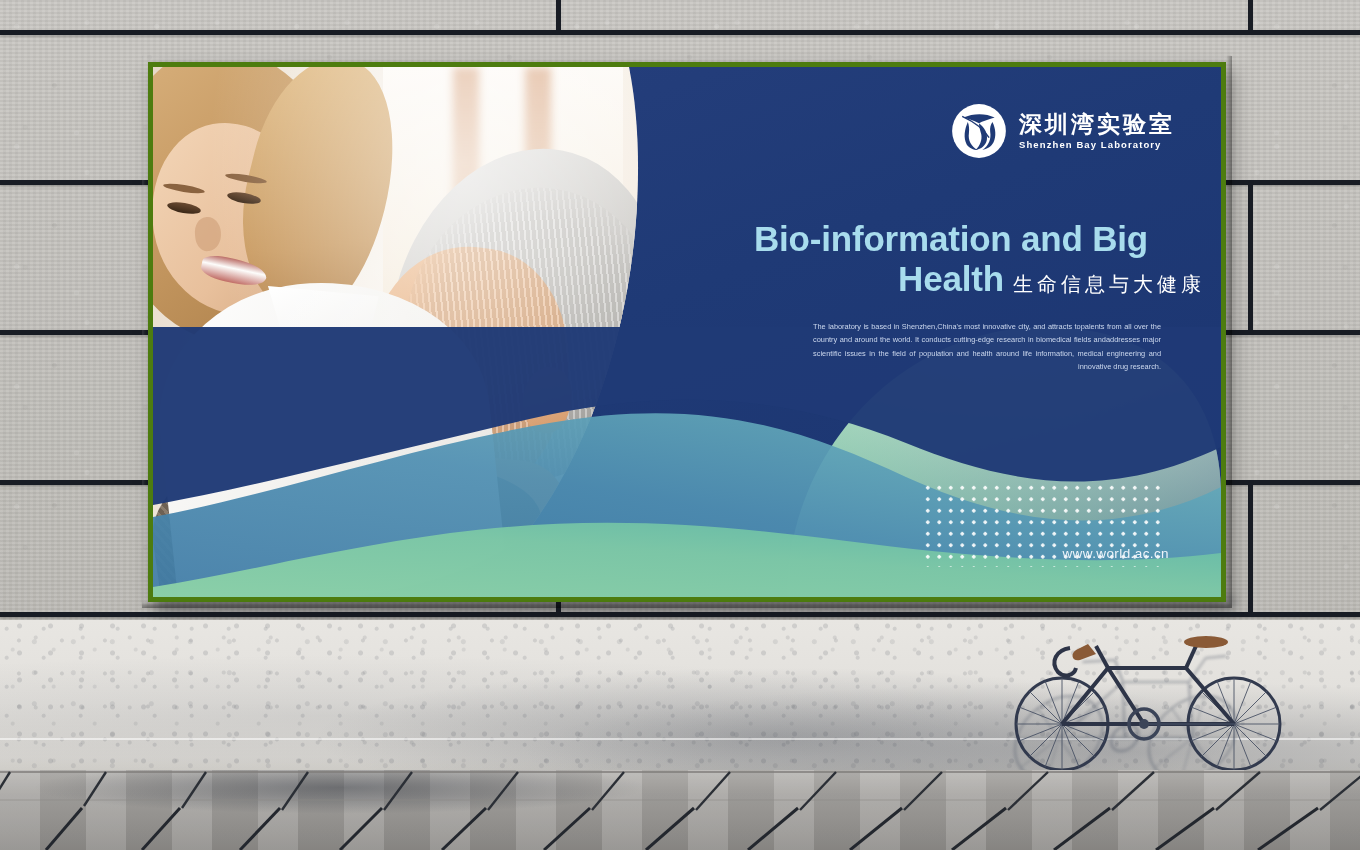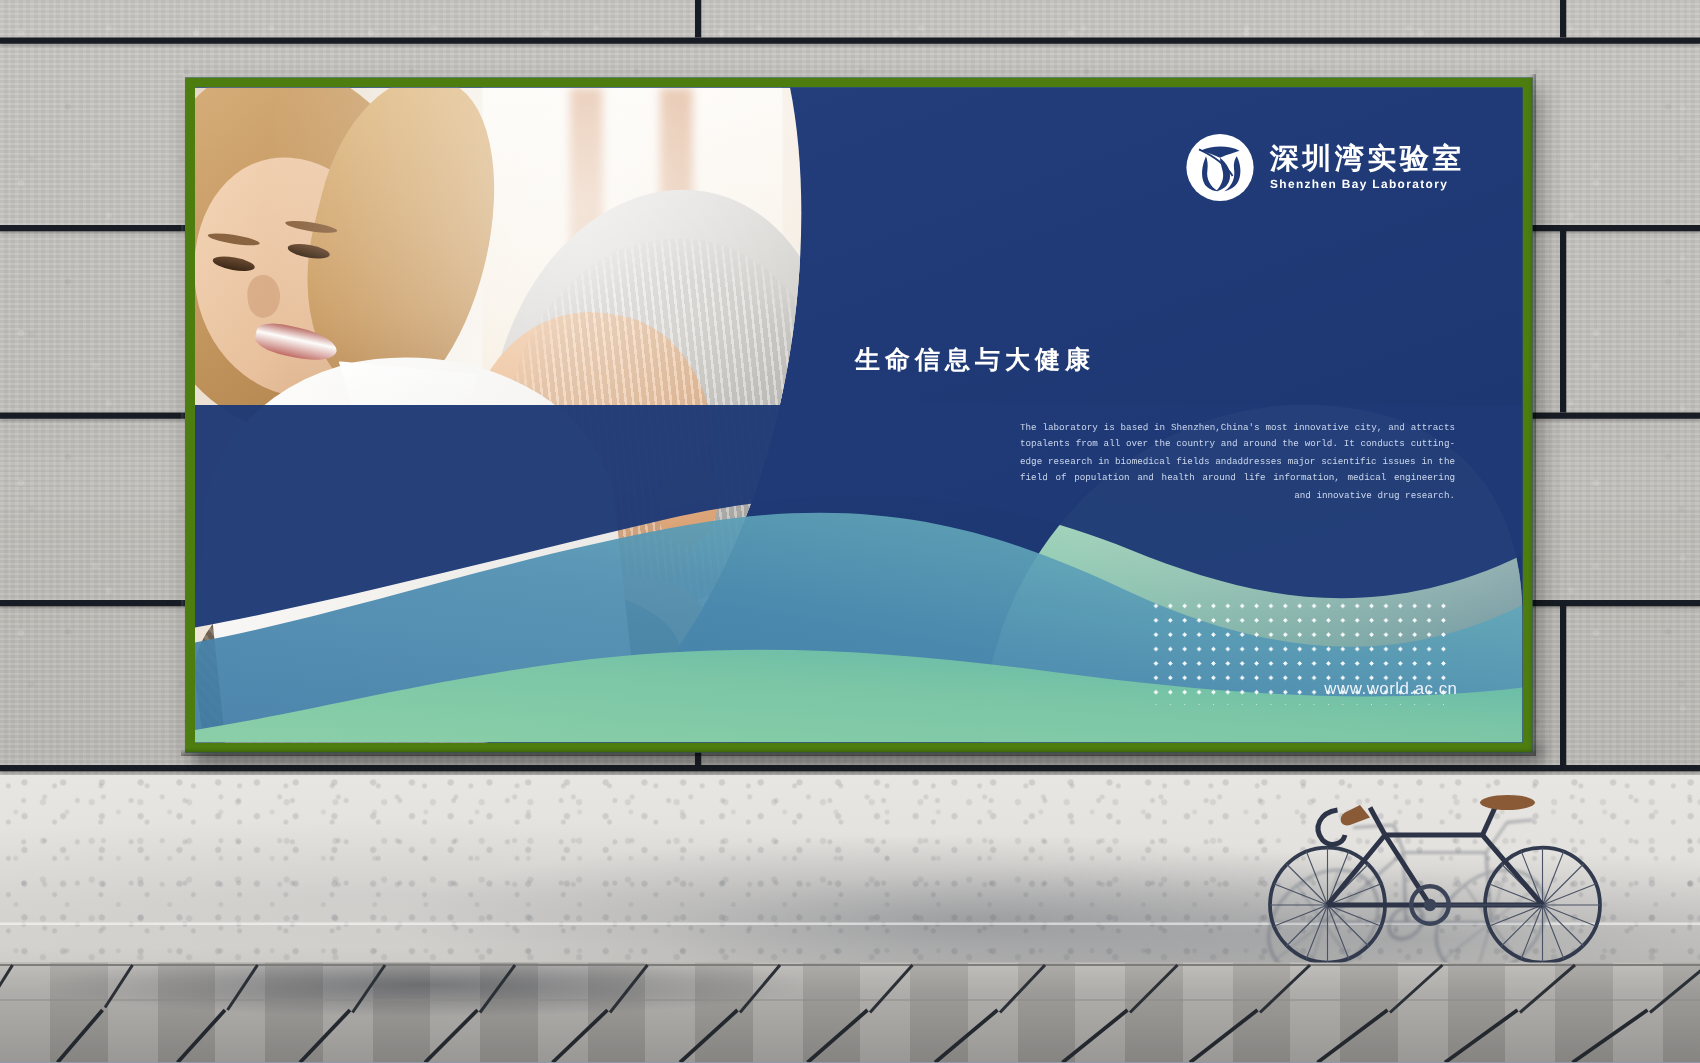--- a/index.html
+++ b/index.html
@@ -33,22 +33,22 @@
     background-size: 140px 120px, 160px 140px, 130px 150px, 180px 130px, 150px 160px, 120px 140px, 170px 120px;
     opacity: .85;
   }
   .seam { position: absolute; left: 0; width: 1360px; background: #181c24; }
   .seam.h { height: 5px; box-shadow: 0 2px 2px rgba(0,0,0,.18); }
   .seam-v { position: absolute; width: 5px; background: #181c24; }
 
   
   #billboard {
     position: absolute; left: 148px; top: 62px; width: 1078px; height: 540px;
-    background: #1d4ed8;
-    border: 8px solid #4d7c0f;
+    background: #404040;
+    border: 5px solid #4d7c0f;
     box-shadow: 6px 8px 18px rgba(0,0,0,.35), inset 0 0 0 2px #2a3553;
   }
   #billboard::after {
     content:""; position:absolute; inset:-11px; pointer-events:none;
     box-shadow: inset 2px 2px 3px rgba(255,255,255,.12), inset -2px -3px 4px rgba(0,0,0,.45);
   }
   #poster {
     position: absolute; inset: 0; overflow: hidden;
     background: linear-gradient(160deg, #27407e 0%, #1f3a76 45%, #1b3470 100%);
   }
@@ -185,29 +185,28 @@
   .logo-text { display:flex; flex-direction:column; line-height:1; }
   .logo-cn { color:#fff; font-size:23px; font-weight:700; letter-spacing:3px; font-family:"DejaVu Sans", sans-serif; }
   .logo-en { color:#fff; font-size:9.5px; font-weight:700; letter-spacing:1.1px; margin-top:4px; }
 
   .title {
     position:absolute; left:558px; top:152px; width:480px; text-align:center;
     color:#a8dced; font-size:35px; font-weight:600; letter-spacing:-.2px;
     font-family:"Liberation Sans", sans-serif;
   }
   .subtitle {
-    position:absolute; left:528px; top:204px; width:480px; text-align:left;
-    color:#ffffff; font-size:20px; letter-spacing:4px; font-weight:700;
+    position:absolute; left:572px; top:204px; width:480px; text-align:right;
+    color:#ffffff; font-size:20px; letter-spacing:4px; font-weight:400;
     font-family:"DejaVu Sans", sans-serif;
   }
   .body-copy {
-    position:absolute; left:660px; top:267px; width:348px;
+    position:absolute; left:660px; top:253px; width:348px;
     color:#ccd8ee; font-size:7.4px; line-height:1.82; text-align:justify;
     text-align-last:right;
-    font-family:Liberation Mono, monospace;
   }
   .url {
     position:absolute; right:52px; bottom:36px;
     color:#eef4fb; font-size:13.5px; letter-spacing:.4px;
   }
 
   
   .wall-lower {
     position:absolute; left:0; top:620px; width:1360px; height:150px;
     background:
@@ -363,20 +362,21 @@
           <path d="M30,34 C24,48 22,62 28,74 C32,80 40,84 48,84 C36,78 30,66 32,54 C33,46 32,39 30,34 Z" fill="#1f3a76"></path>
           <path d="M74,34 C80,46 81,60 76,70 C72,78 64,82 56,84 C68,76 72,64 70,52 C69,44 71,38 74,34 Z" fill="#1f3a76"></path>
           <path d="M20,24 C42,34 58,46 68,62" stroke="#1f3a76" stroke-width="2.6" fill="none"></path>
         </svg>
         <span class="logo-text">
           <span class="logo-cn">深圳湾实验室</span>
           <span class="logo-en">Shenzhen Bay Laboratory</span>
         </span>
       </div>
 
+      <div class="title">Bio-information and Big Health</div>
       <div class="subtitle">生命信息与大健康</div>
       <div class="body-copy">The laboratory is based in Shenzhen,China's most innovative city, and attracts topalents from all over the country and around the world. It conducts cutting-edge research in biomedical fields andaddresses major scientific issues in the field of population and health around life information, medical engineering and innovative drug research.</div>
       <div class="url">www.world.ac.cn</div>
 
     </div>
   </div>
 
   <div class="wall-lower">
     <div class="wall-lower-grit"></div>
     <div class="wall-lower-stain"></div>

